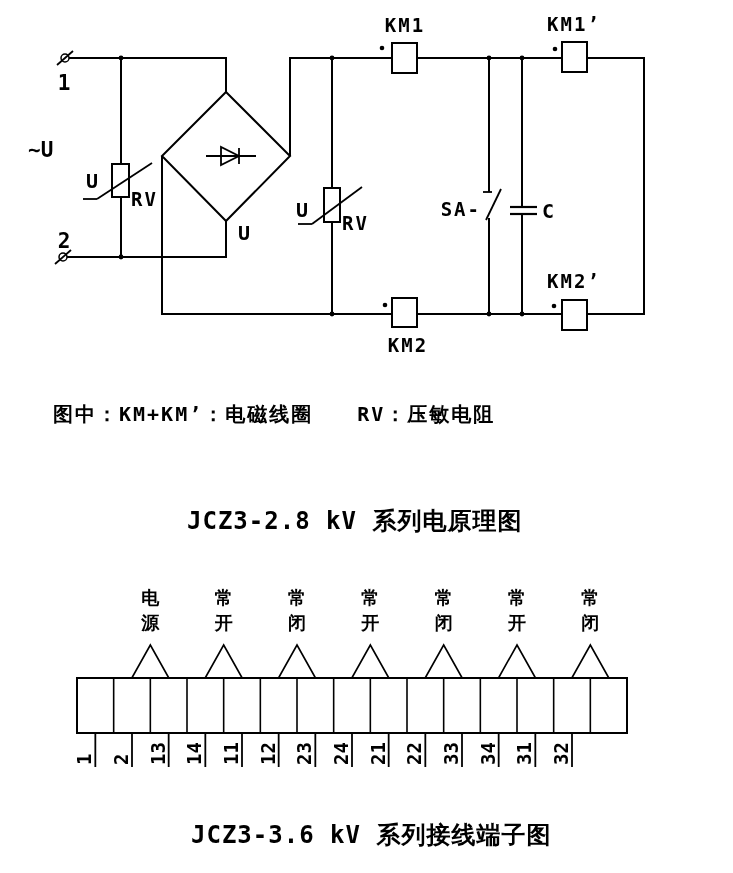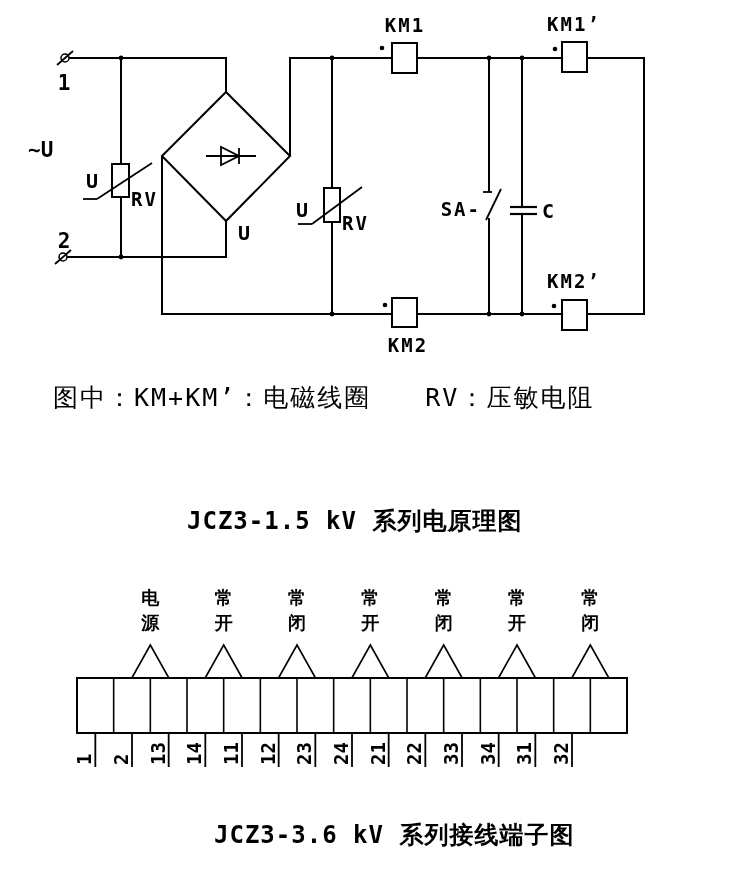--- a/index.html
+++ b/index.html
@@ -14,21 +14,21 @@
   svg .boxed{stroke:#000;stroke-width:2;fill:#ffffff;}
   svg .dot{fill:#000;stroke:none;}
   svg text{
     font-family:"DejaVu Sans Mono","Liberation Mono",monospace;
     font-weight:bold;fill:#000;
   }
   .lbl-20{font-size:20px;}
   .lbl-21{font-size:21px;}
   .lbl-19{font-size:19px;letter-spacing:2px;}
   .legend-line{
-    position:absolute;font-size:25px;font-weight:normal;letter-spacing:2px;white-space:nowrap;
+    position:absolute;font-size:20px;font-weight:bold;letter-spacing:2px;white-space:nowrap;margin-top:20px;
   }
   .fig-title{
     position:absolute;font-size:24px;font-weight:bold;letter-spacing:1px;white-space:nowrap;
   }
 </style>
 </head>
 <body>
 
 <div class="page">
 
@@ -124,21 +124,21 @@
       <circle class="dot" cx="332" cy="314" r="2.4"></circle>
       <circle class="dot" cx="489" cy="58" r="2.4"></circle>
       <circle class="dot" cx="522" cy="58" r="2.4"></circle>
       <circle class="dot" cx="489" cy="314" r="2.4"></circle>
       <circle class="dot" cx="522" cy="314" r="2.4"></circle>
     </g>
   </svg>
 
   <div class="legend-line" style="left:53px;top:381px;">图中：KM+KM’：电磁线圈　　RV：压敏电阻</div>
 
-  <div class="fig-title" style="left:187px;top:505px;">JCZ3-1.5 kV 系列电原理图</div>
+  <div class="fig-title" style="left:187px;top:505px;">JCZ3-2.8 kV 系列电原理图</div>
 
   <svg id="terminal-svg" style="top:560px;" width="733" height="230" viewBox="0 0 733 230">
       <rect x="77" y="118" width="550" height="55" fill="#ffffff" stroke="#000000" stroke-width="2"></rect>
       <line x1="113.66666666666666" y1="118" x2="113.66666666666666" y2="173" stroke="#000000" stroke-width="1.6"></line>
       <line x1="150.33333333333331" y1="118" x2="150.33333333333331" y2="173" stroke="#000000" stroke-width="1.6"></line>
       <line x1="187" y1="118" x2="187" y2="173" stroke="#000000" stroke-width="1.6"></line>
       <line x1="223.66666666666666" y1="118" x2="223.66666666666666" y2="173" stroke="#000000" stroke-width="1.6"></line>
       <line x1="260.3333333333333" y1="118" x2="260.3333333333333" y2="173" stroke="#000000" stroke-width="1.6"></line>
       <line x1="297" y1="118" x2="297" y2="173" stroke="#000000" stroke-width="1.6"></line>
       <line x1="333.66666666666663" y1="118" x2="333.66666666666663" y2="173" stroke="#000000" stroke-width="1.6"></line>
@@ -193,15 +193,15 @@
       <text x="443.6666666666667" y="44" text-anchor="middle" style="font-size:18px;">常</text>
       <text x="443.6666666666667" y="69" text-anchor="middle" style="font-size:18px;">闭</text>
       <polyline points="498.5,118 517,85 535.5,118" fill="none" stroke="#000000" stroke-width="1.6"></polyline>
       <text x="517" y="44" text-anchor="middle" style="font-size:18px;">常</text>
       <text x="517" y="69" text-anchor="middle" style="font-size:18px;">开</text>
       <polyline points="571.8333333333333,118 590.3333333333333,85 608.8333333333333,118" fill="none" stroke="#000000" stroke-width="1.6"></polyline>
       <text x="590.3333333333333" y="44" text-anchor="middle" style="font-size:18px;">常</text>
       <text x="590.3333333333333" y="69" text-anchor="middle" style="font-size:18px;">闭</text>
     </svg>
 
-  <div class="fig-title" style="left:191px;top:819px;margin-left:23px;">JCZ3-3.6 kV 系列接线端子图</div>
+  <div class="fig-title" style="left:191px;top:819px;">JCZ3-3.6 kV 系列接线端子图</div>
 
 </div>
 
 </body></html>

